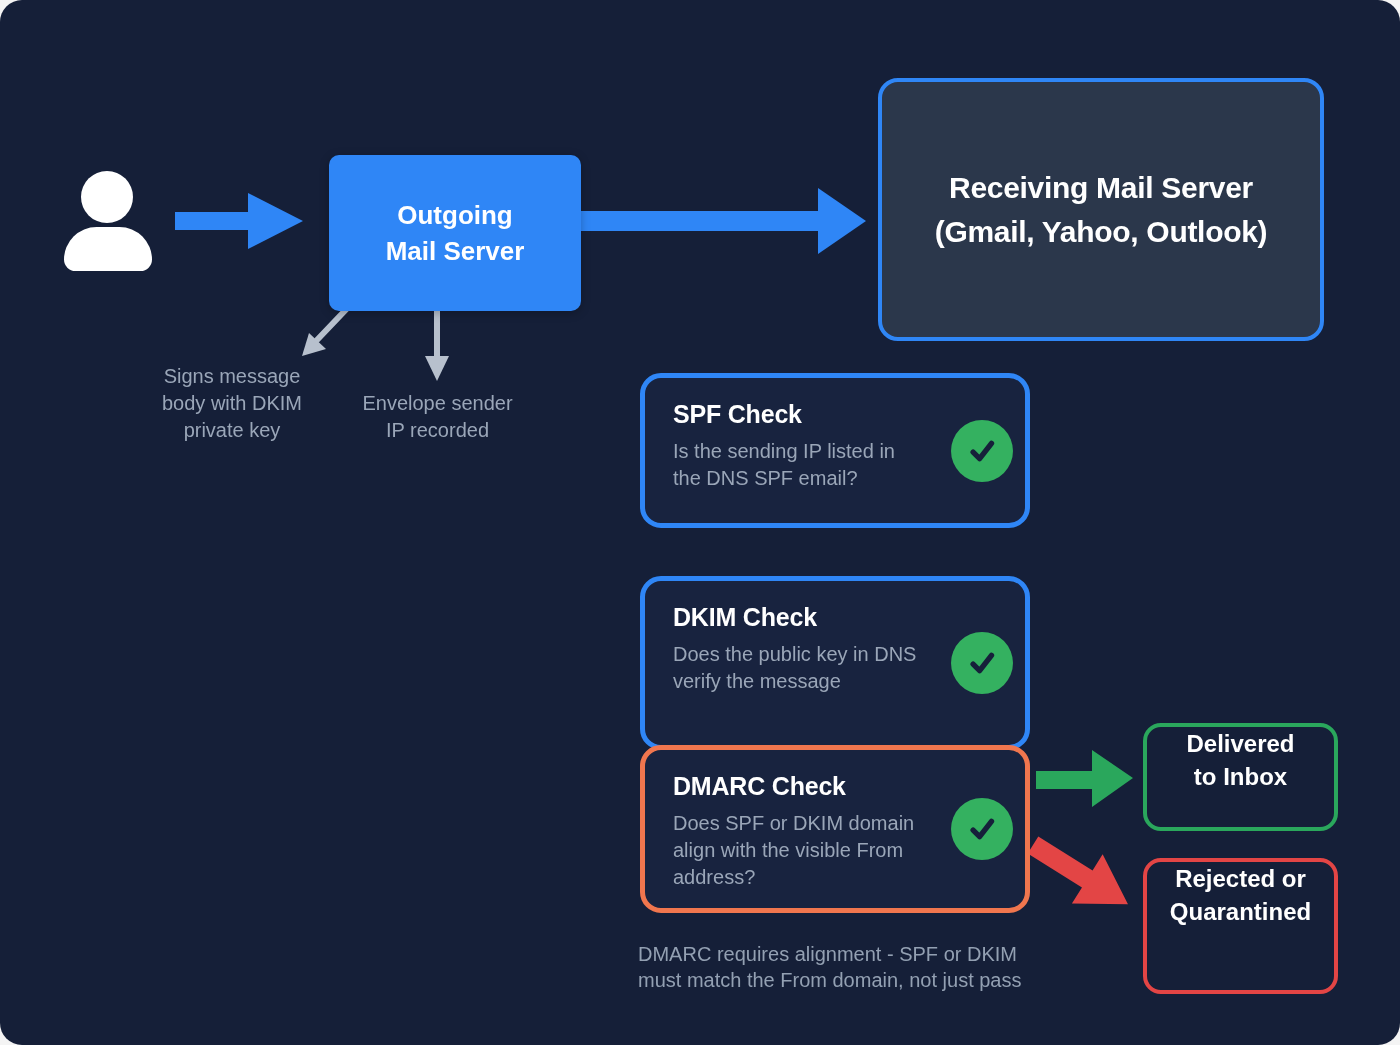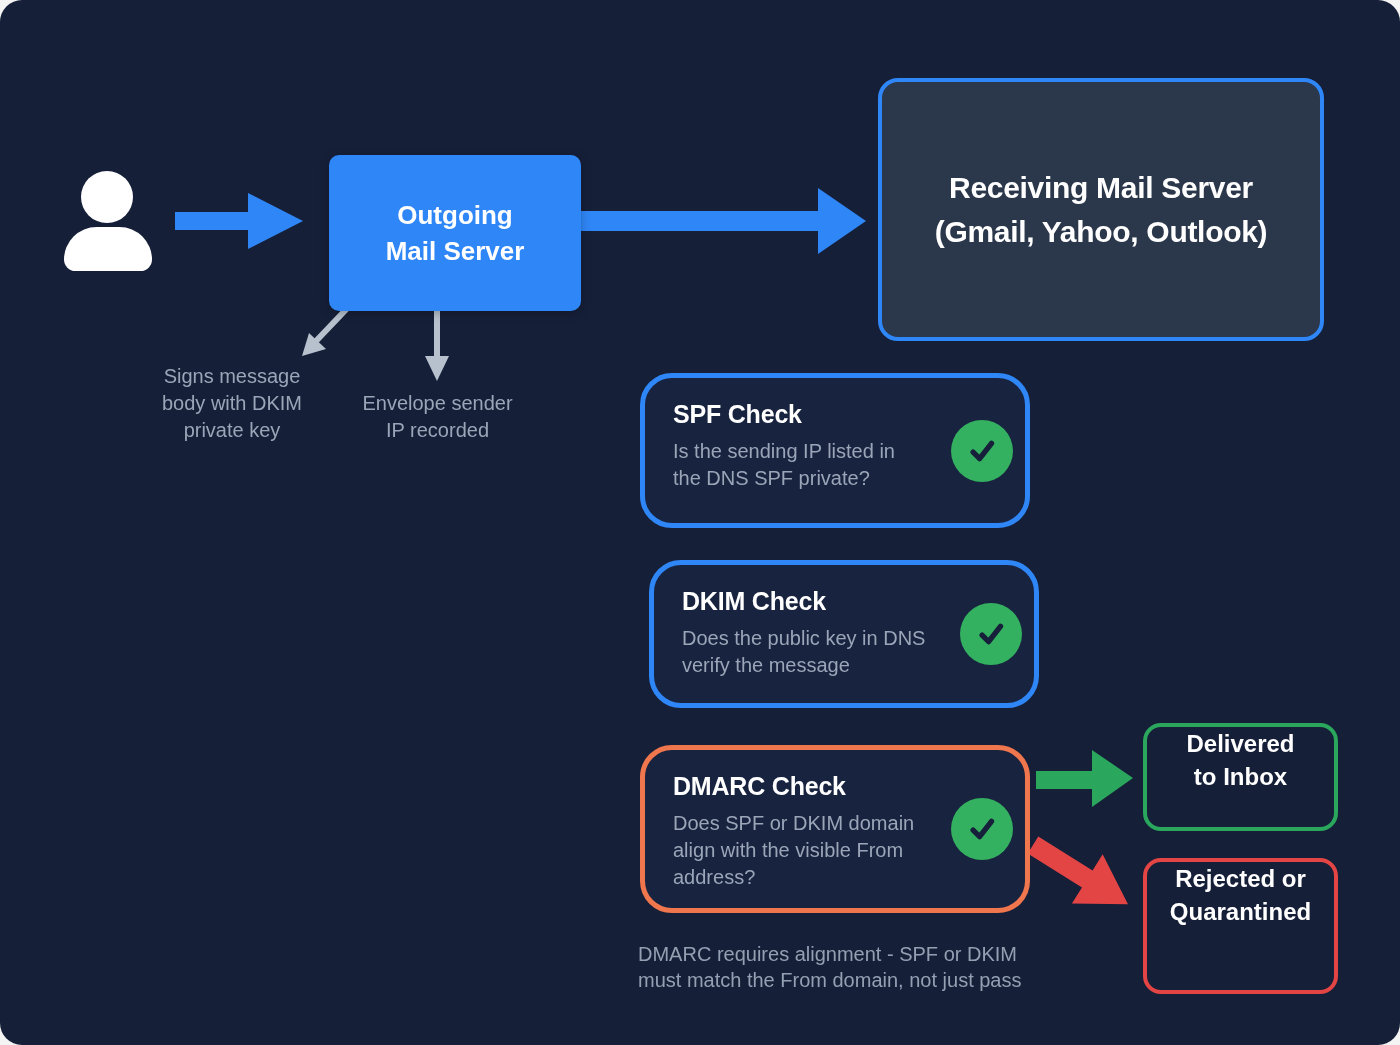--- a/index.html
+++ b/index.html
@@ -71,25 +71,25 @@
     color: var(--muted, #9aa6b8);
     font-size: 20px; line-height: 27px;
   }
   .annotation-dkim { left: 132px; top: 363px; width: 200px; }
   .annotation-spf  { left: 345px; top: 390px; width: 185px; }
 
   .check-card {
     position: absolute; left: 640px; width: 390px;
     background: var(--card-bg, #18233f);
     border: 5px solid var(--blue, #2f86f6);
-    border-radius: 32px;
+    border-radius: 21px;
     padding: 22px 100px 10px 28px;
   }
   .card-spf   { top: 373px; height: 155px; }
-  .card-dkim  { top: 560px; height: 148px; margin-left: 9px; }
+  .card-dkim  { top: 576px; height: 174px; }
   .card-dmarc { top: 745px; height: 168px; border-color: var(--orange, #f0764e); }
 
   .check-title {
     color: #ffffff; font-size: 25px; font-weight: bold; letter-spacing: -0.2px;
   }
   .check-desc {
     margin-top: 9px;
     color: var(--muted, #9aa6b8);
     font-size: 20px; line-height: 27px;
   }
@@ -178,21 +178,21 @@
   </div>
   <div class="annotation annotation-spf">
     <div>Envelope sender</div>
     <div>IP recorded</div>
   </div>
 
   <div class="check-card card-spf">
     <div class="check-title">SPF Check</div>
     <div class="check-desc">
       <div>Is the sending IP listed in</div>
-      <div>the DNS SPF private?</div>
+      <div>the DNS SPF email?</div>
     </div>
     <div class="check-circle">
       <svg viewBox="0 0 32 32">
           <path class="check-path" d="M8.5 17l5.5 5.5 10-13"></path>
         </svg>
     </div>
   </div>
 
   <div class="check-card card-dkim">
     <div class="check-title">DKIM Check</div>

